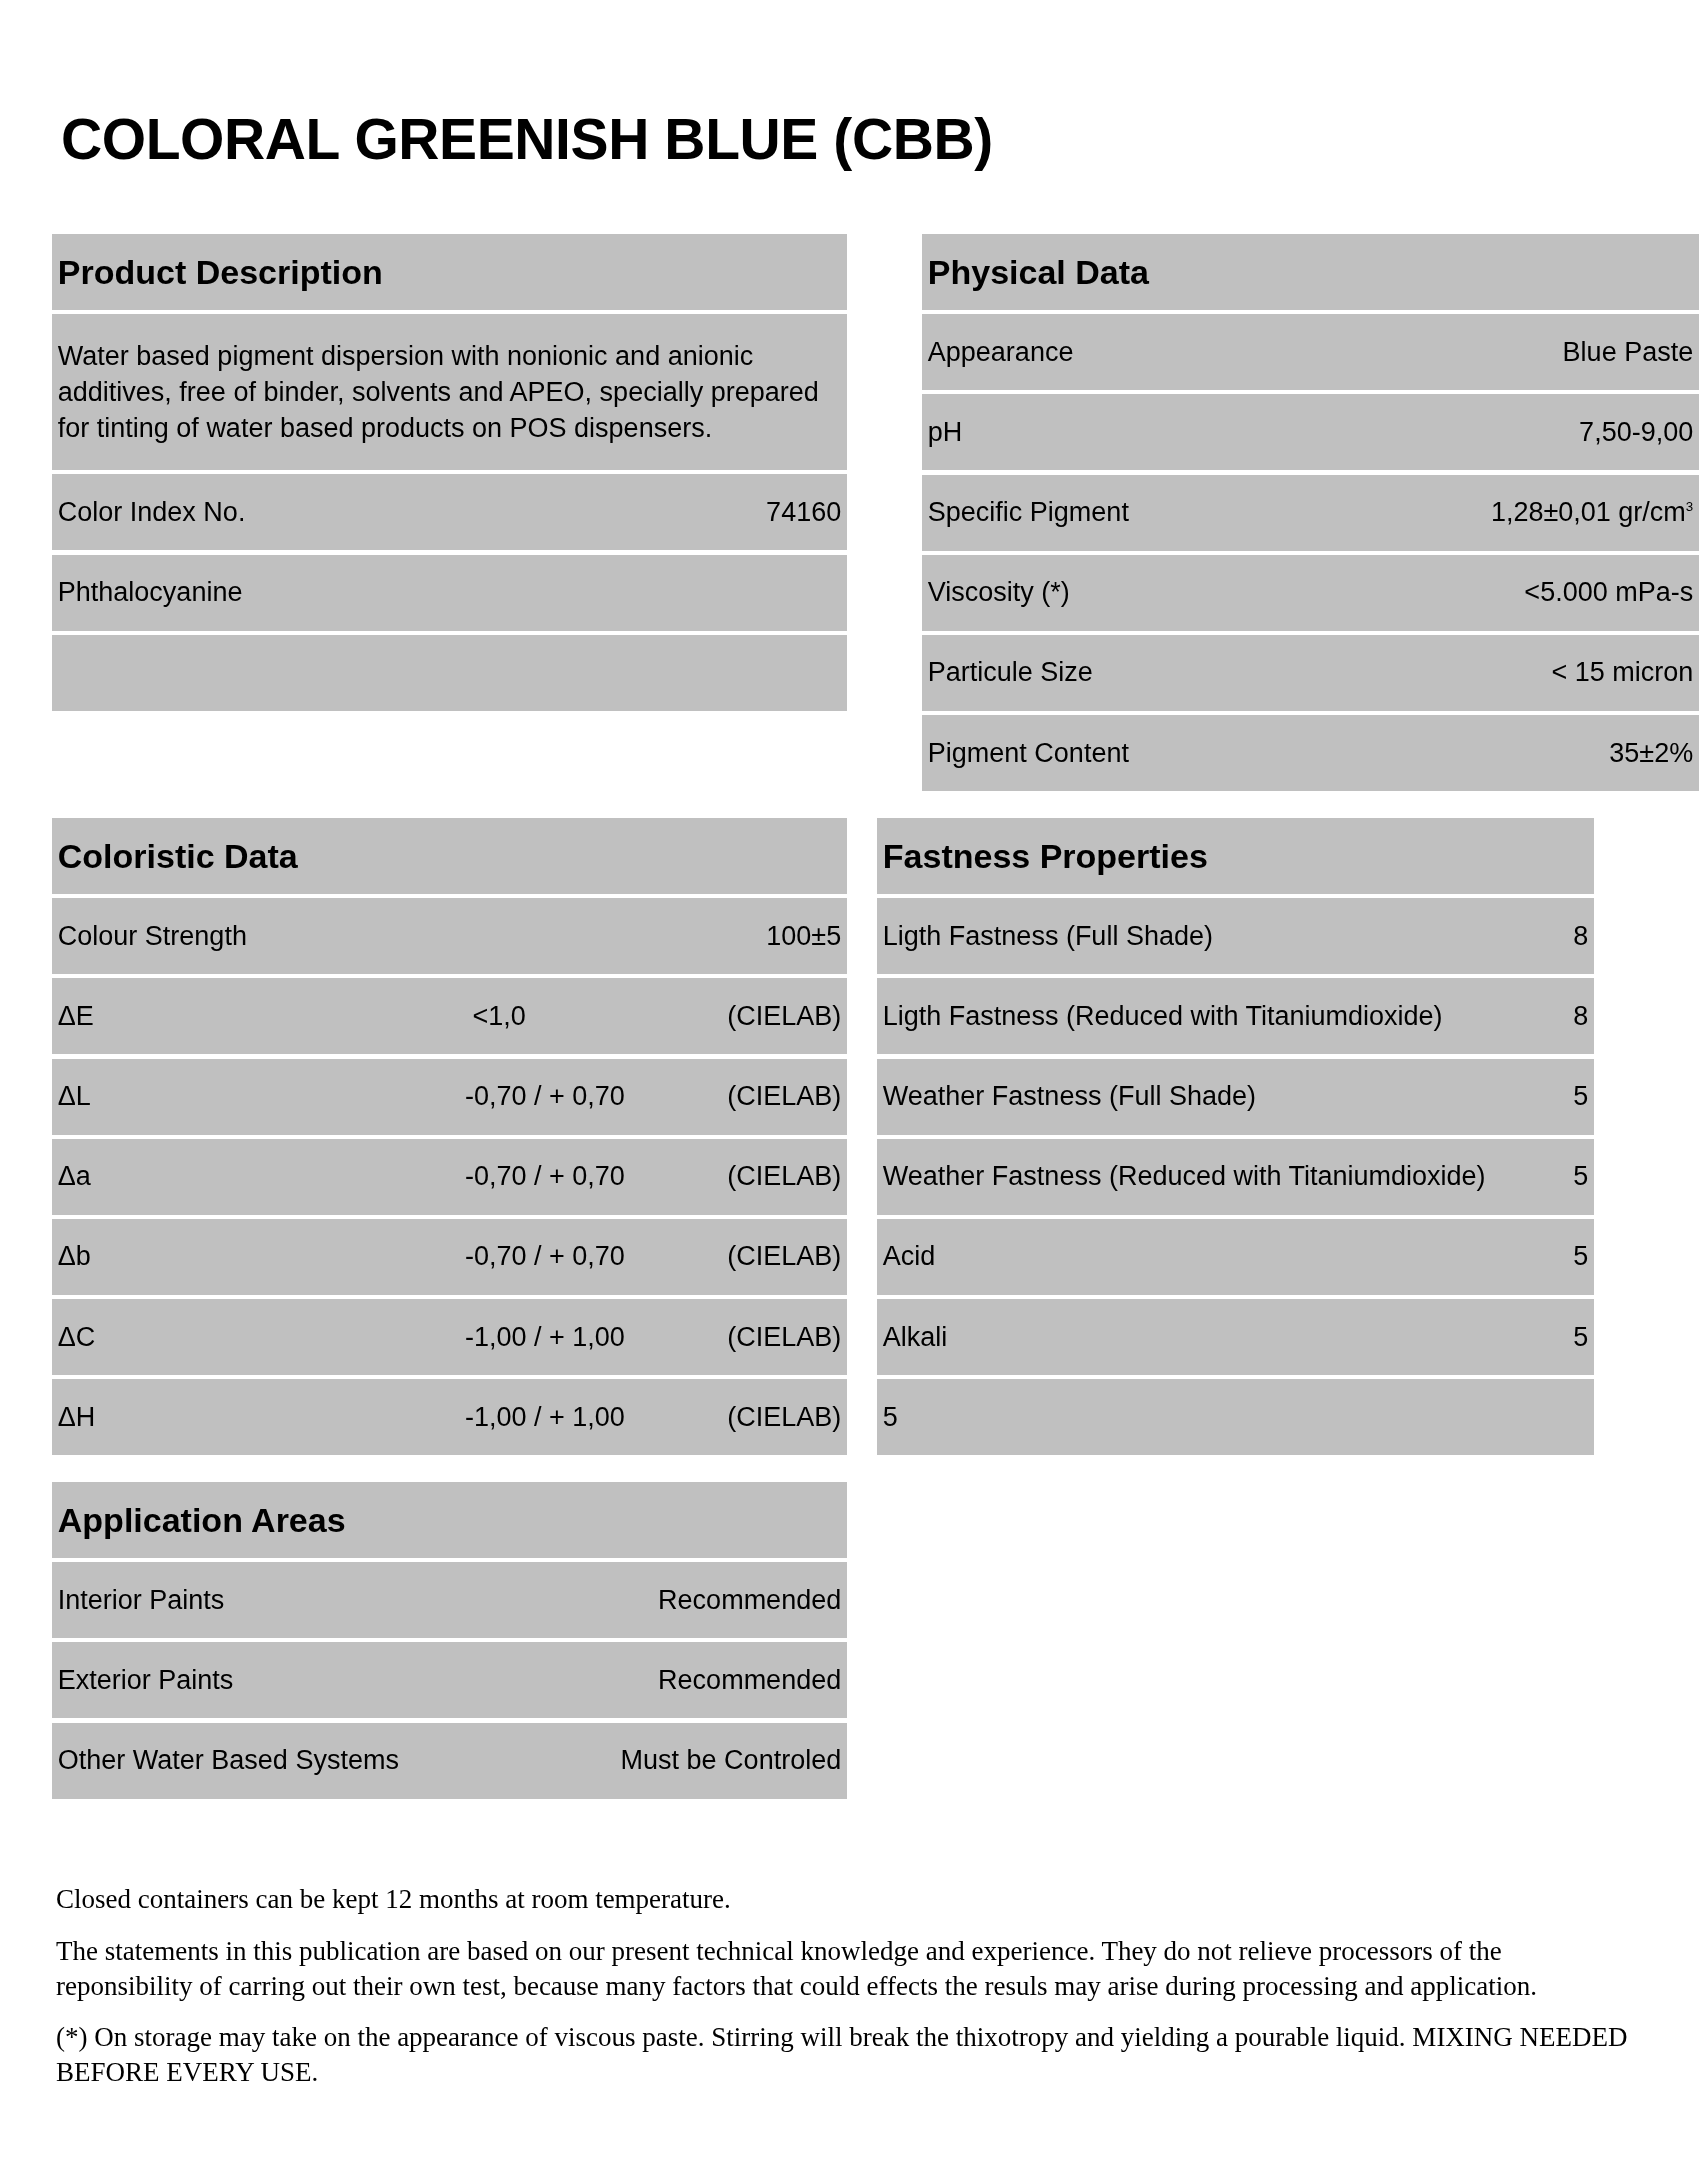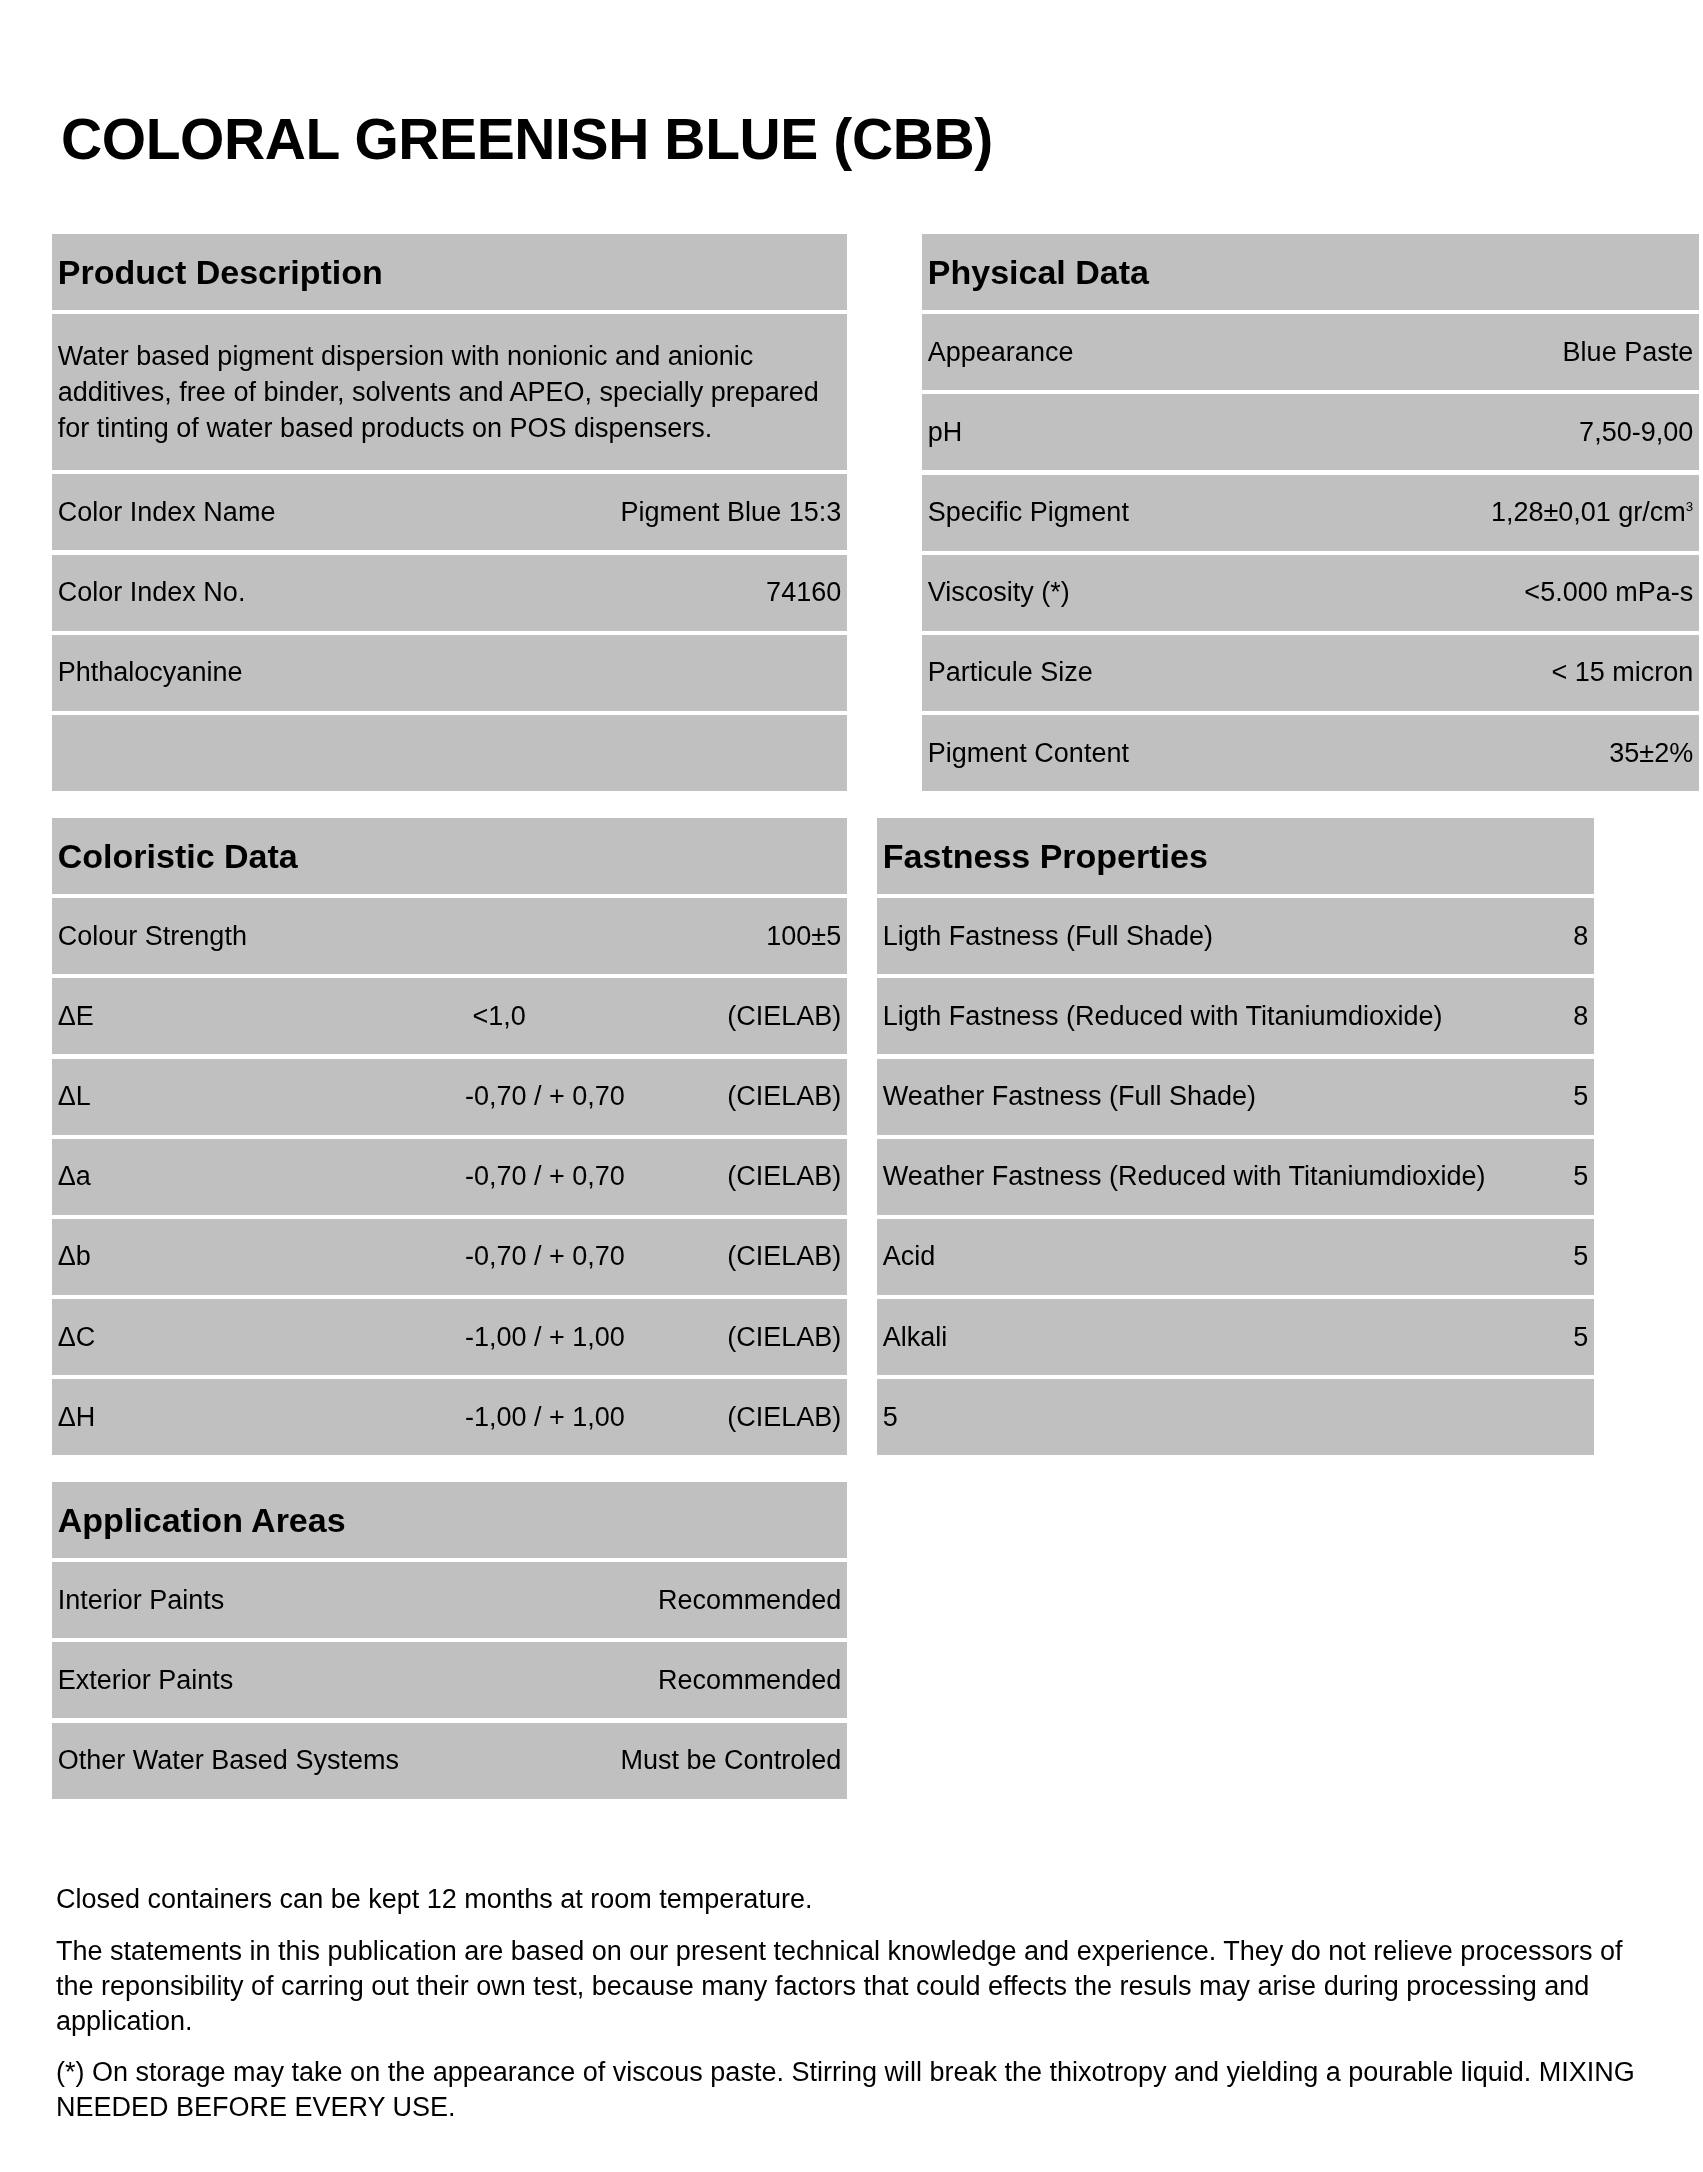--- a/index.html
+++ b/index.html
@@ -26,24 +26,20 @@
 <body>
 
 <div class="title">COLORAL GREENISH BLUE (CBB)</div>
 
 <div class="panel" style="left:52px; top:234px; width:795px;">
   <div class="row hdr">
     <span class="lbl">Product Description</span>
   </div>
   <div class="row desc">
     <span class="lbl">Water based pigment dispersion with nonionic and anionic additives, free of binder, solvents and APEO, specially prepared for tinting of water based products on POS dispensers.</span>
-  </div>
-  <div class="row">
-    <span class="lbl">Color Index Name</span>
-    <span class="val">Pigment Blue 15:3</span>
   </div>
   <div class="row">
     <span class="lbl">Color Index No.</span>
     <span class="val">74160</span>
   </div>
   <div class="row">
     <span class="val">Phthalocyanine</span>
   </div>
   <div class="row">
     <span class="lbl"></span>
@@ -165,18 +161,18 @@
   <div class="row">
     <span class="lbl">Exterior Paints</span>
     <span class="val">Recommended</span>
   </div>
   <div class="row">
     <span class="lbl">Other Water Based Systems</span>
     <span class="val">Must be Controled</span>
   </div>
 </div>
 
-<div class="footer" style="top:1882px;">
+<div class="footer" style="top:1882px;font-family:Liberation Serif, serif;">
   <p>Closed containers can be kept 12 months at room temperature.</p>
   <p>The statements in this publication are based on our present technical knowledge and experience. They do not relieve processors of the reponsibility of carring out their own test, because many factors that could effects the resuls may arise during processing and application.</p>
   <p>(*) On storage may take on the appearance of viscous paste. Stirring will break the thixotropy and yielding a pourable liquid. MIXING NEEDED BEFORE EVERY USE.</p>
 </div>
 
 
 </body></html>

